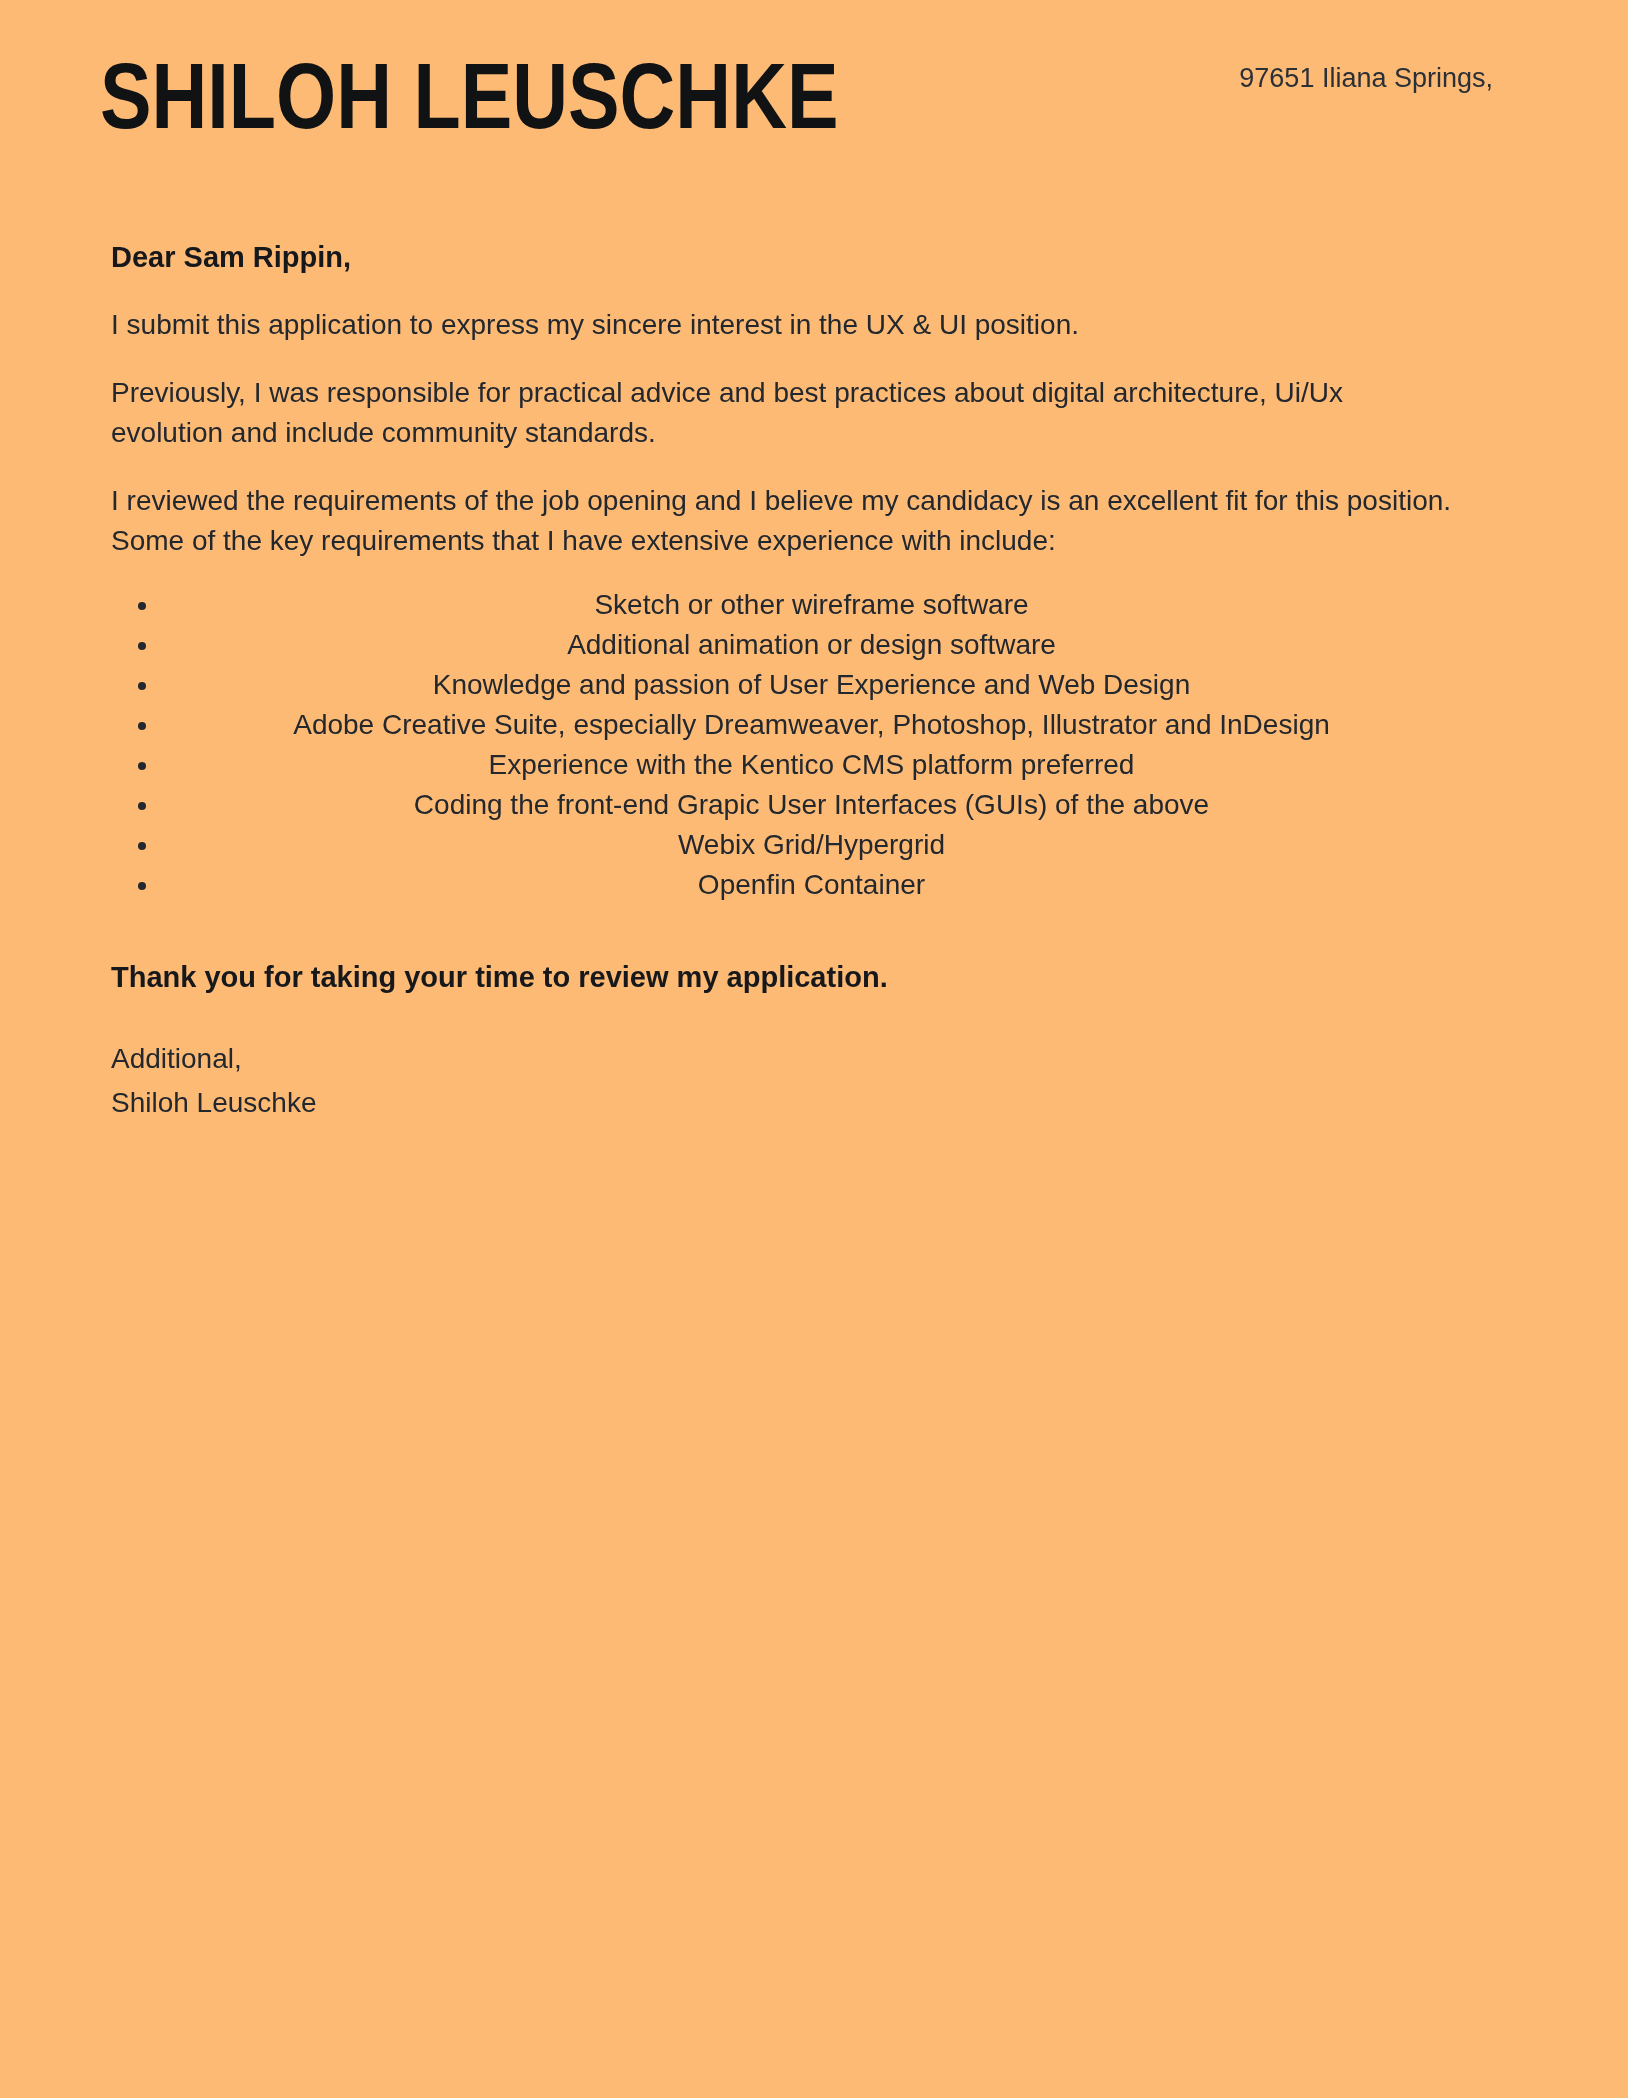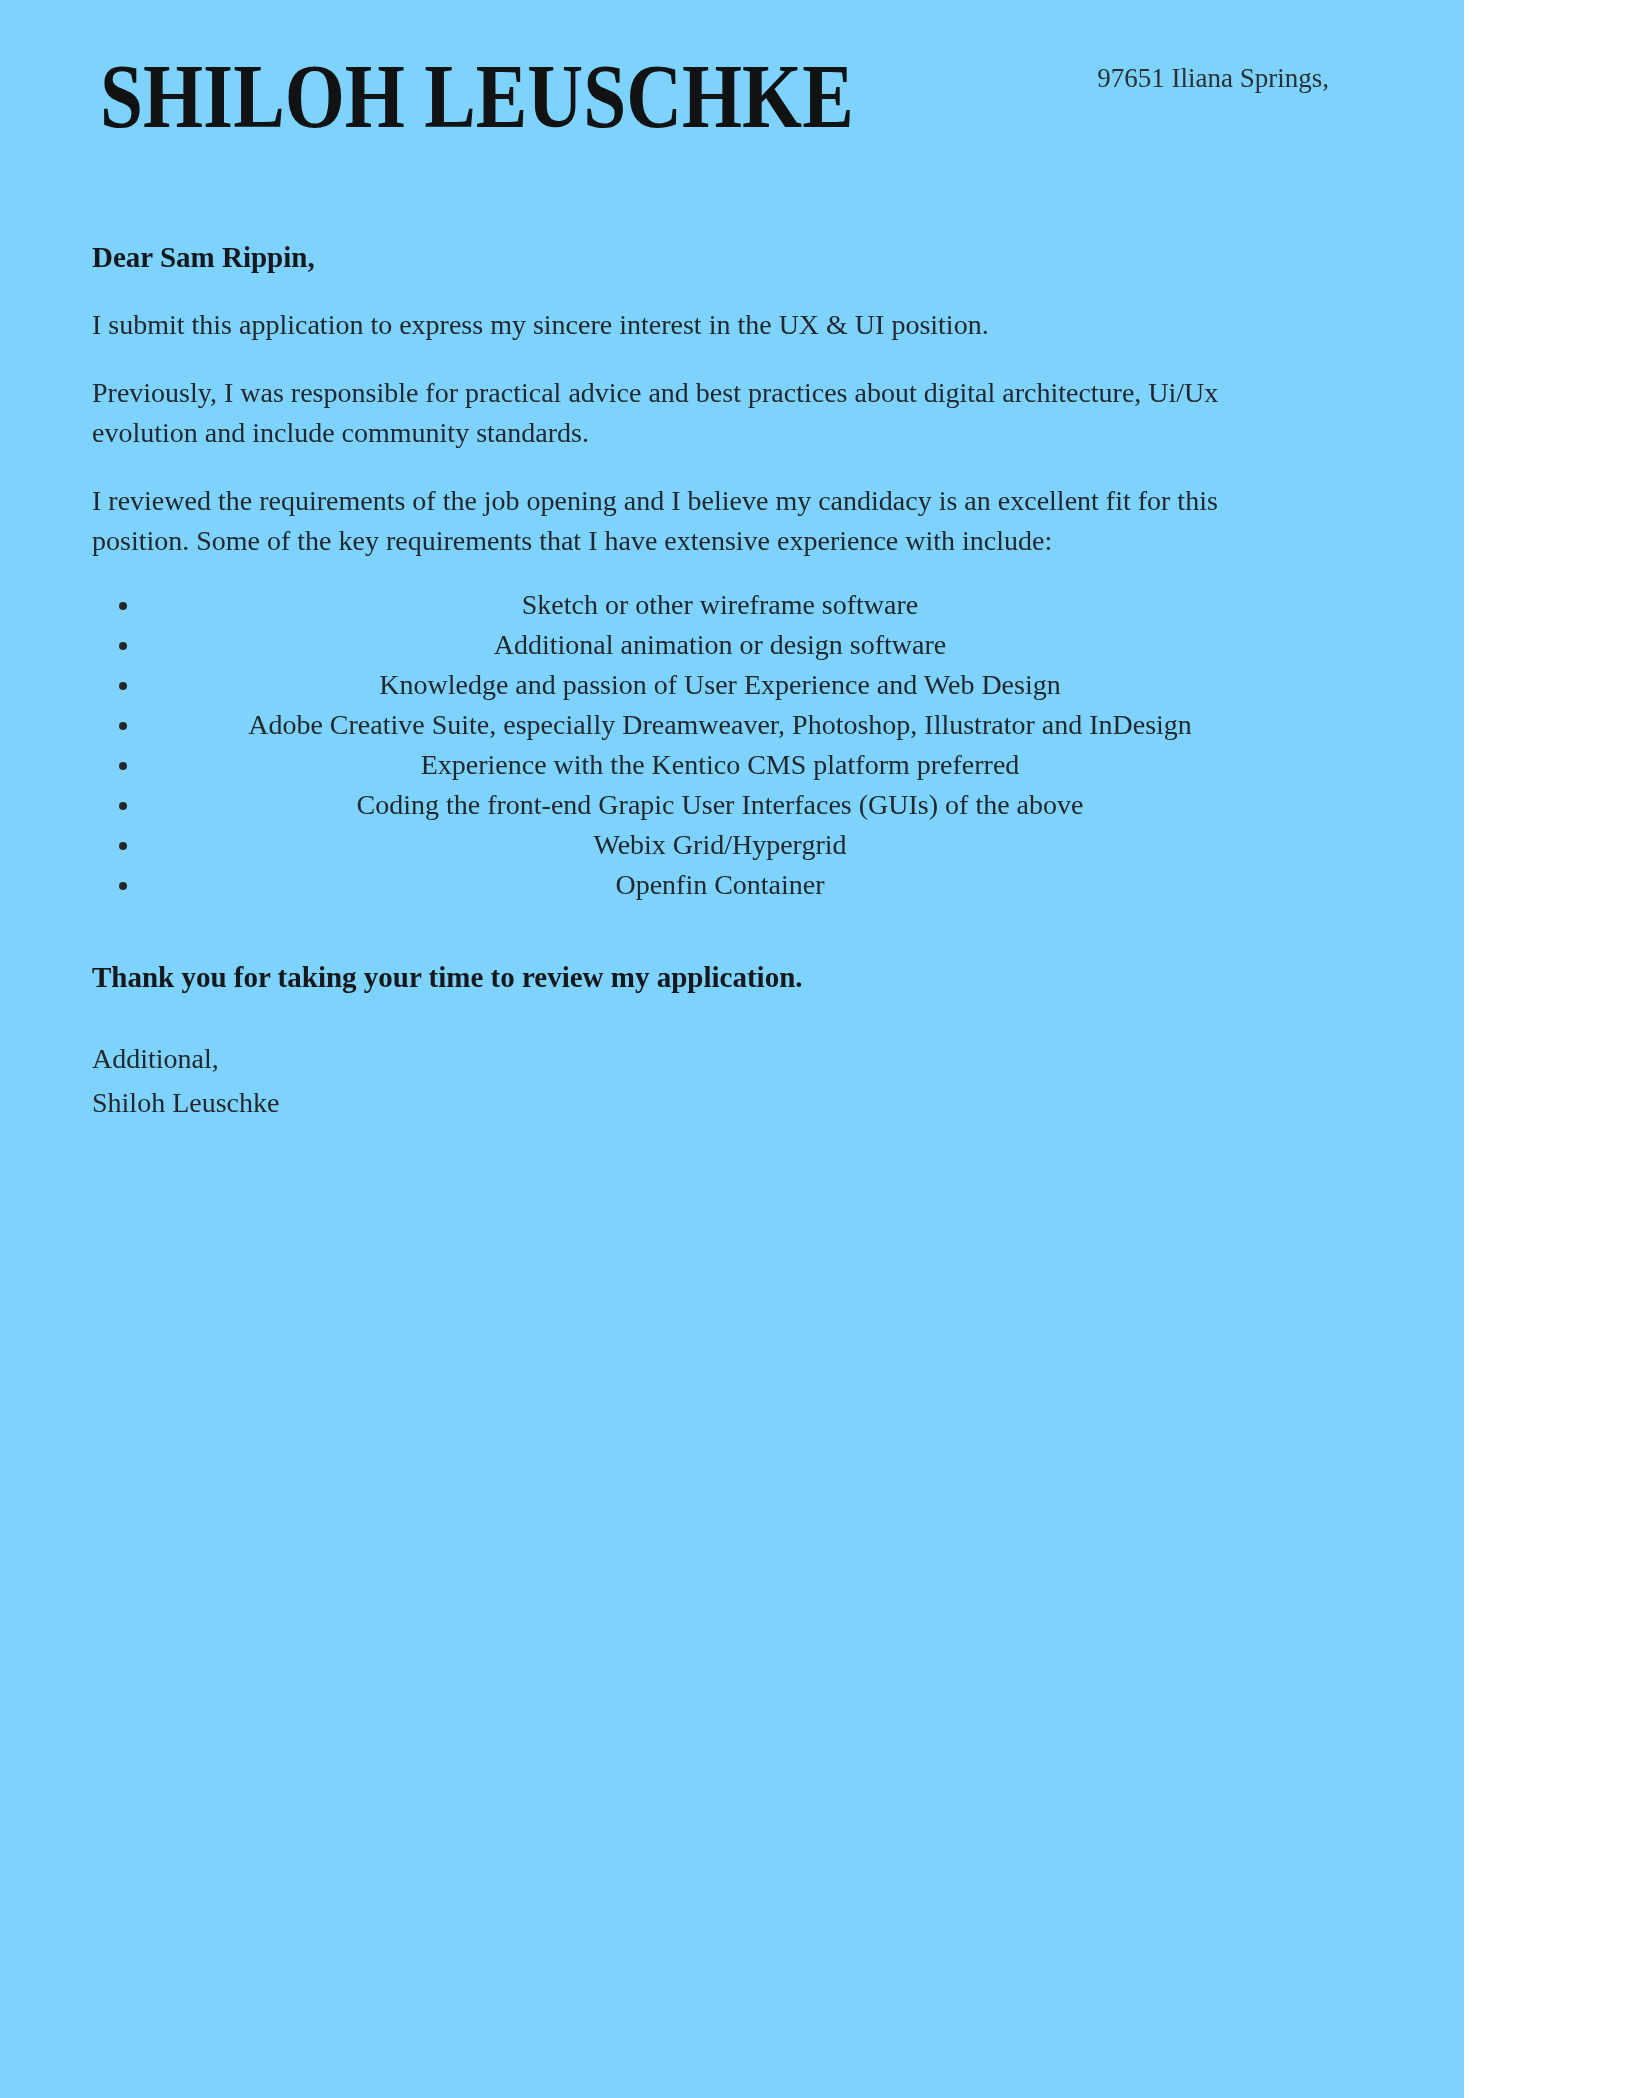--- a/index.html
+++ b/index.html
@@ -2,24 +2,24 @@
 <html><head>
 <meta charset="utf-8">
 <style>
   html, body {
     margin: 0;
     padding: 0;
     background: #ffffff;
   }
   .page {
     position: relative;
-    width: 1464px;
+    width: 1628px;
     height: 2098px;
-    background: #7dd3fc;
-    font-family: Liberation Serif, serif;
+    background: #fdba74;
+    font-family: Liberation Sans, sans-serif;
     color: #23272e;
     box-sizing: border-box;
     overflow: hidden;
   }
   .header {
     display: flex;
     justify-content: space-between;
     align-items: flex-start;
     padding: 48px 135px 0 100px;
   }
@@ -34,23 +34,24 @@
     line-height: 1.05;
   }
   .address {
     text-align: right;
     font-size: 27px;
     line-height: 40px;
     color: #2b2f36;
     padding-top: 10px;
   }
   .letter {
-    padding: 0 170px 0 92px;
+    padding: 0 170px 0 67px;
     font-size: 28px;
     line-height: 40px;
+    margin-left: 44px;
   }
   .salutation {
     font-weight: 700;
     font-size: 29px;
     color: #16181c;
     margin-top: 92px;
     margin-bottom: 0;
   }
   .para {
     margin: 28px 0 0 0;

